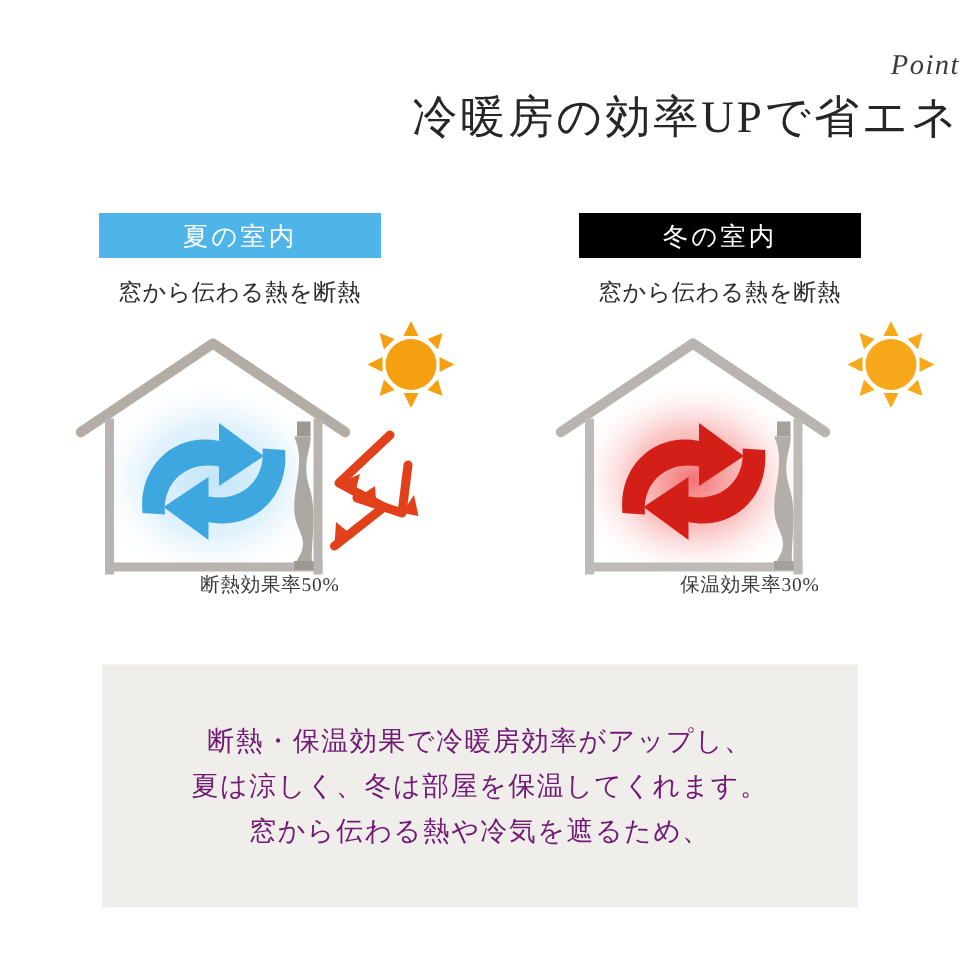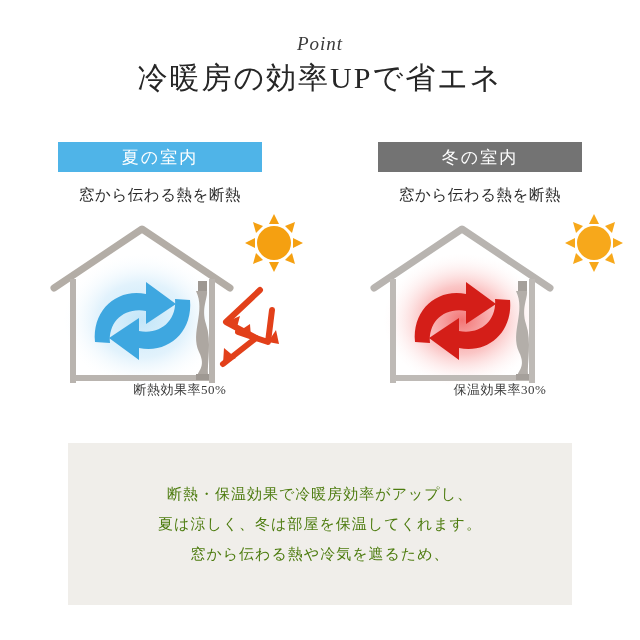--- a/index.html
+++ b/index.html
@@ -21,33 +21,33 @@
     width: 640px;
     height: 640px;
   }
 
   
   .point-label {
     position: absolute;
     top: 33px;
     left: 0;
     width: 640px;
-    text-align: center;
+    text-align: right;
     font-family: "Liberation Serif", "DejaVu Serif", serif;
     font-style: italic;
     font-size: 19px;
     letter-spacing: 1px;
     color: #3a3a3a;
   }
   .page-title {
     position: absolute;
     top: 58px;
     left: 0;
     width: 640px;
-    text-align: center;
+    text-align: right;
     font-size: 30px;
     font-weight: 400;
     letter-spacing: 2px;
     color: #262626;
     white-space: nowrap;
   }
 
   
   .panels {
     position: absolute;
@@ -55,32 +55,32 @@
     left: 0;
     width: 640px;
     height: 290px;
     display: flex;
   }
   .panel {
     width: 320px;
     position: relative;
   }
   .banner {
-    width: 204px;
+    width: 188px;
     height: 30px;
     margin: 0 auto;
     display: flex;
     align-items: center;
     justify-content: center;
     color: #ffffff;
     font-size: 17px;
     letter-spacing: 2px;
   }
   .banner.summer { background: #4FB4E8; }
-  .banner.winter { background: #737373; }
+  .banner.winter { background: #000000; }
 
   .panel-sub {
     margin-top: 13px;
     text-align: center;
     font-size: 15.5px;
     letter-spacing: 0.5px;
     color: #2b2b2b;
   }
 
   .illus-wrap {
@@ -113,24 +113,24 @@
     top: 443px;
     width: 504px;
     height: 162px;
     background: #F0EEEA;
     display: flex;
     flex-direction: column;
     align-items: center;
     justify-content: center;
   }
   .note-line {
-    font-size: 15px;
+    font-size: 18px;
     line-height: 30px;
     letter-spacing: 1px;
-    color: #4d7c0f;
+    color: #701a75;
     text-align: center;
     white-space: nowrap;
   }
 </style>
 </head>
 <body>
 
 <div id="page">
 
   <div class="point-label">Point</div>

